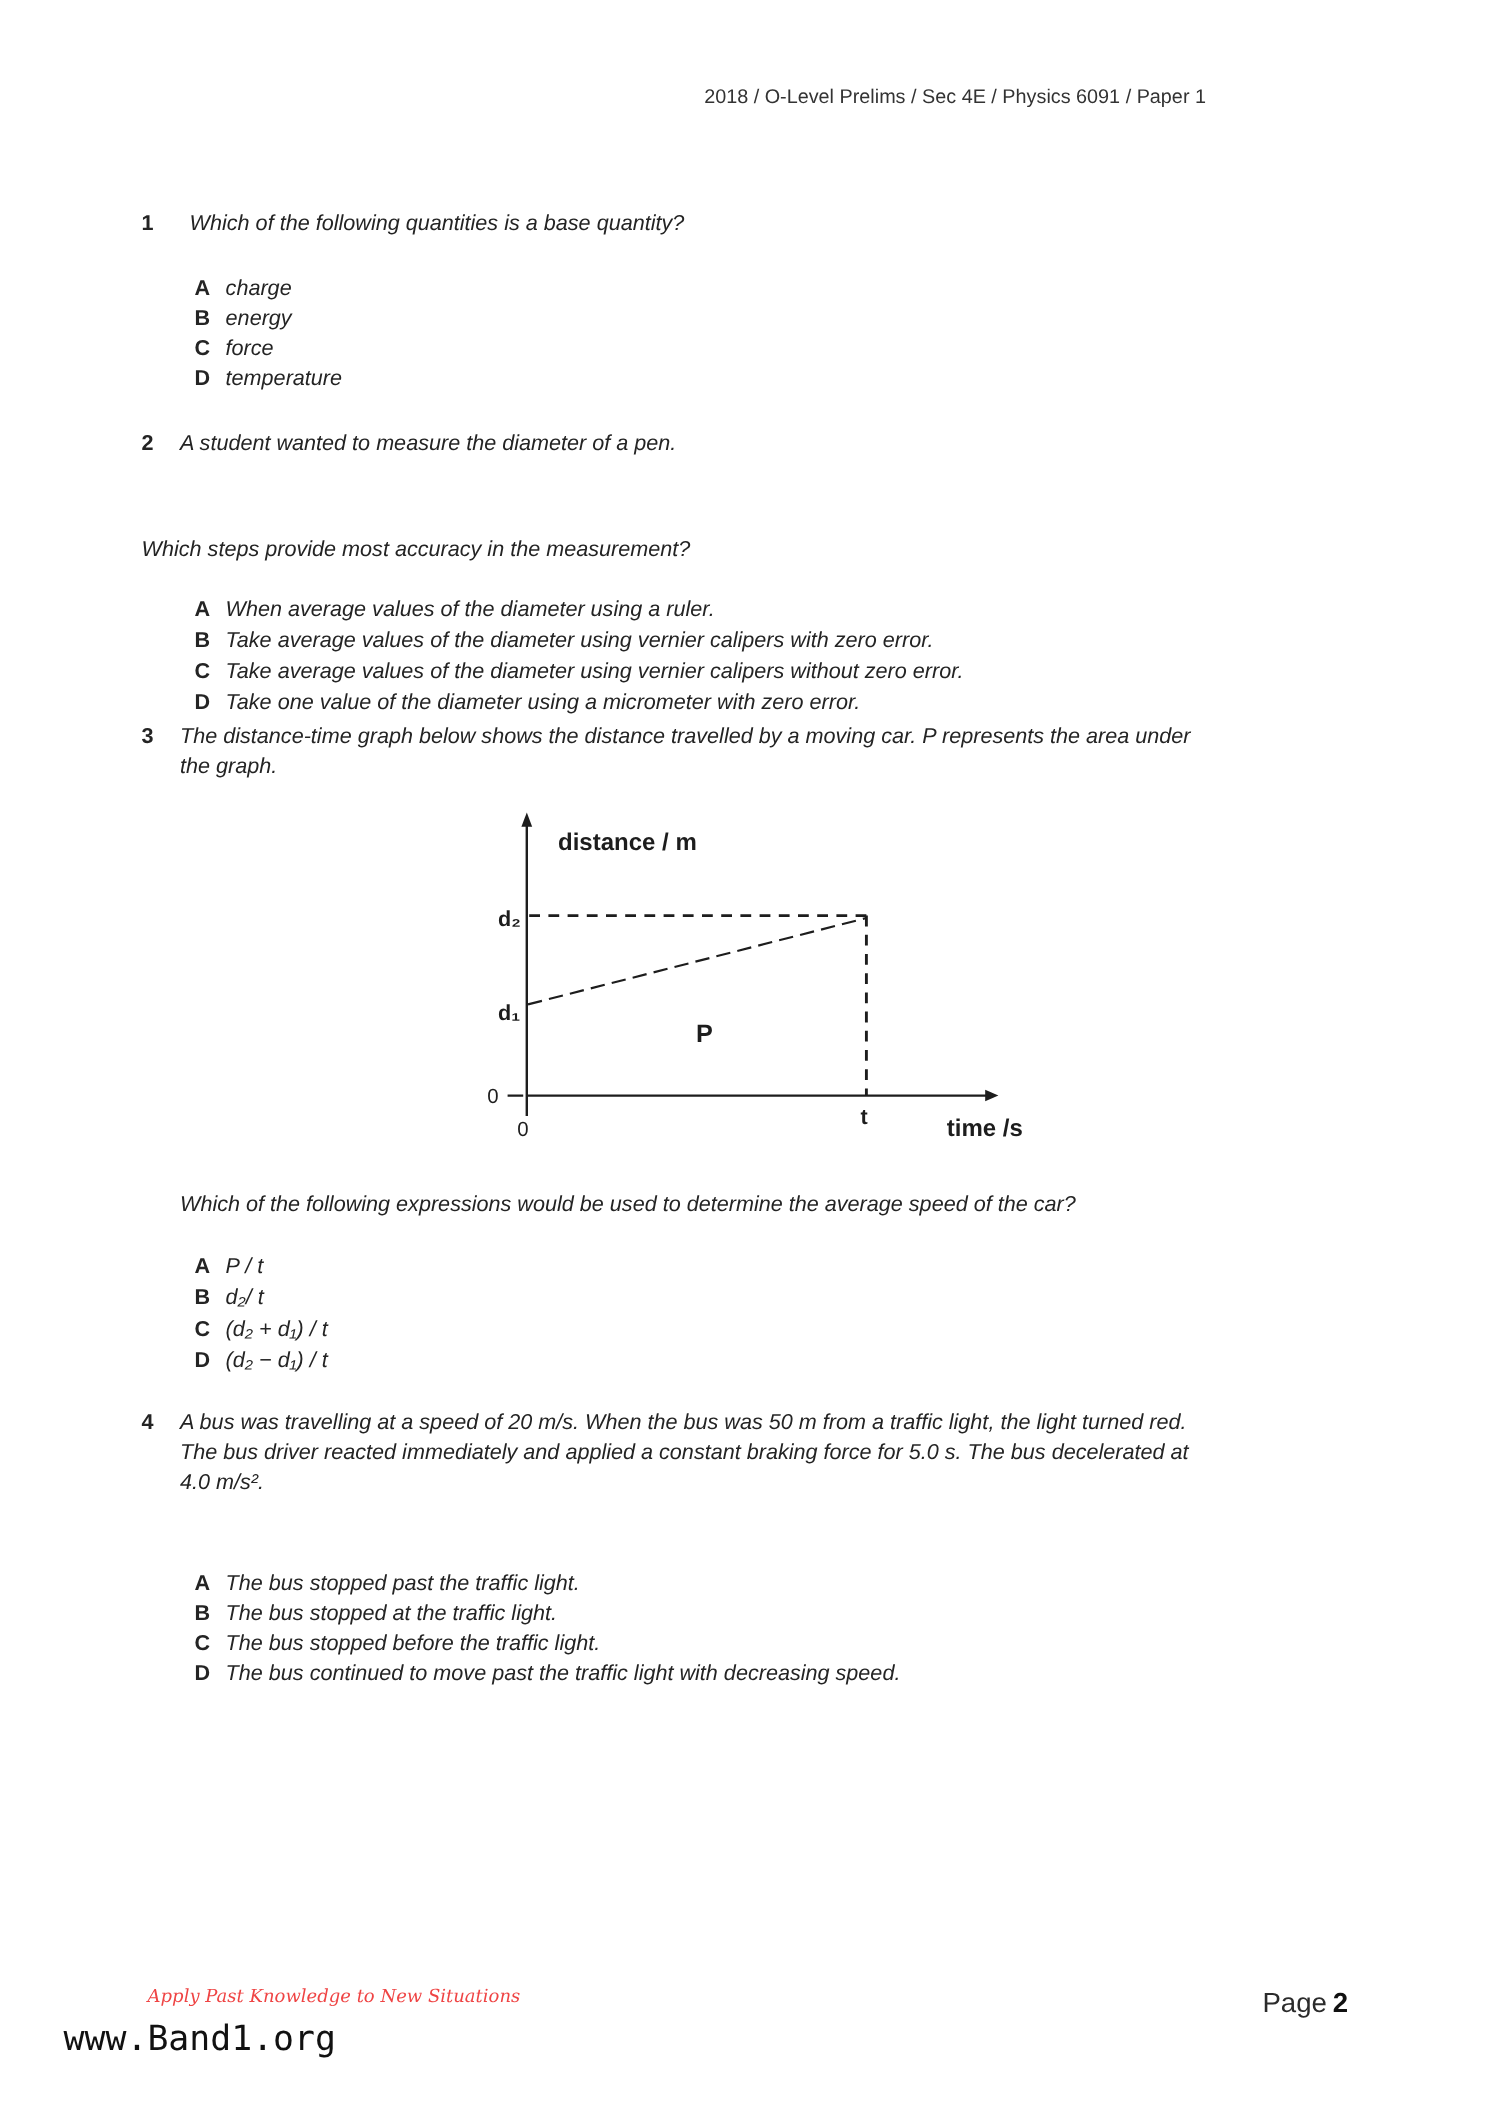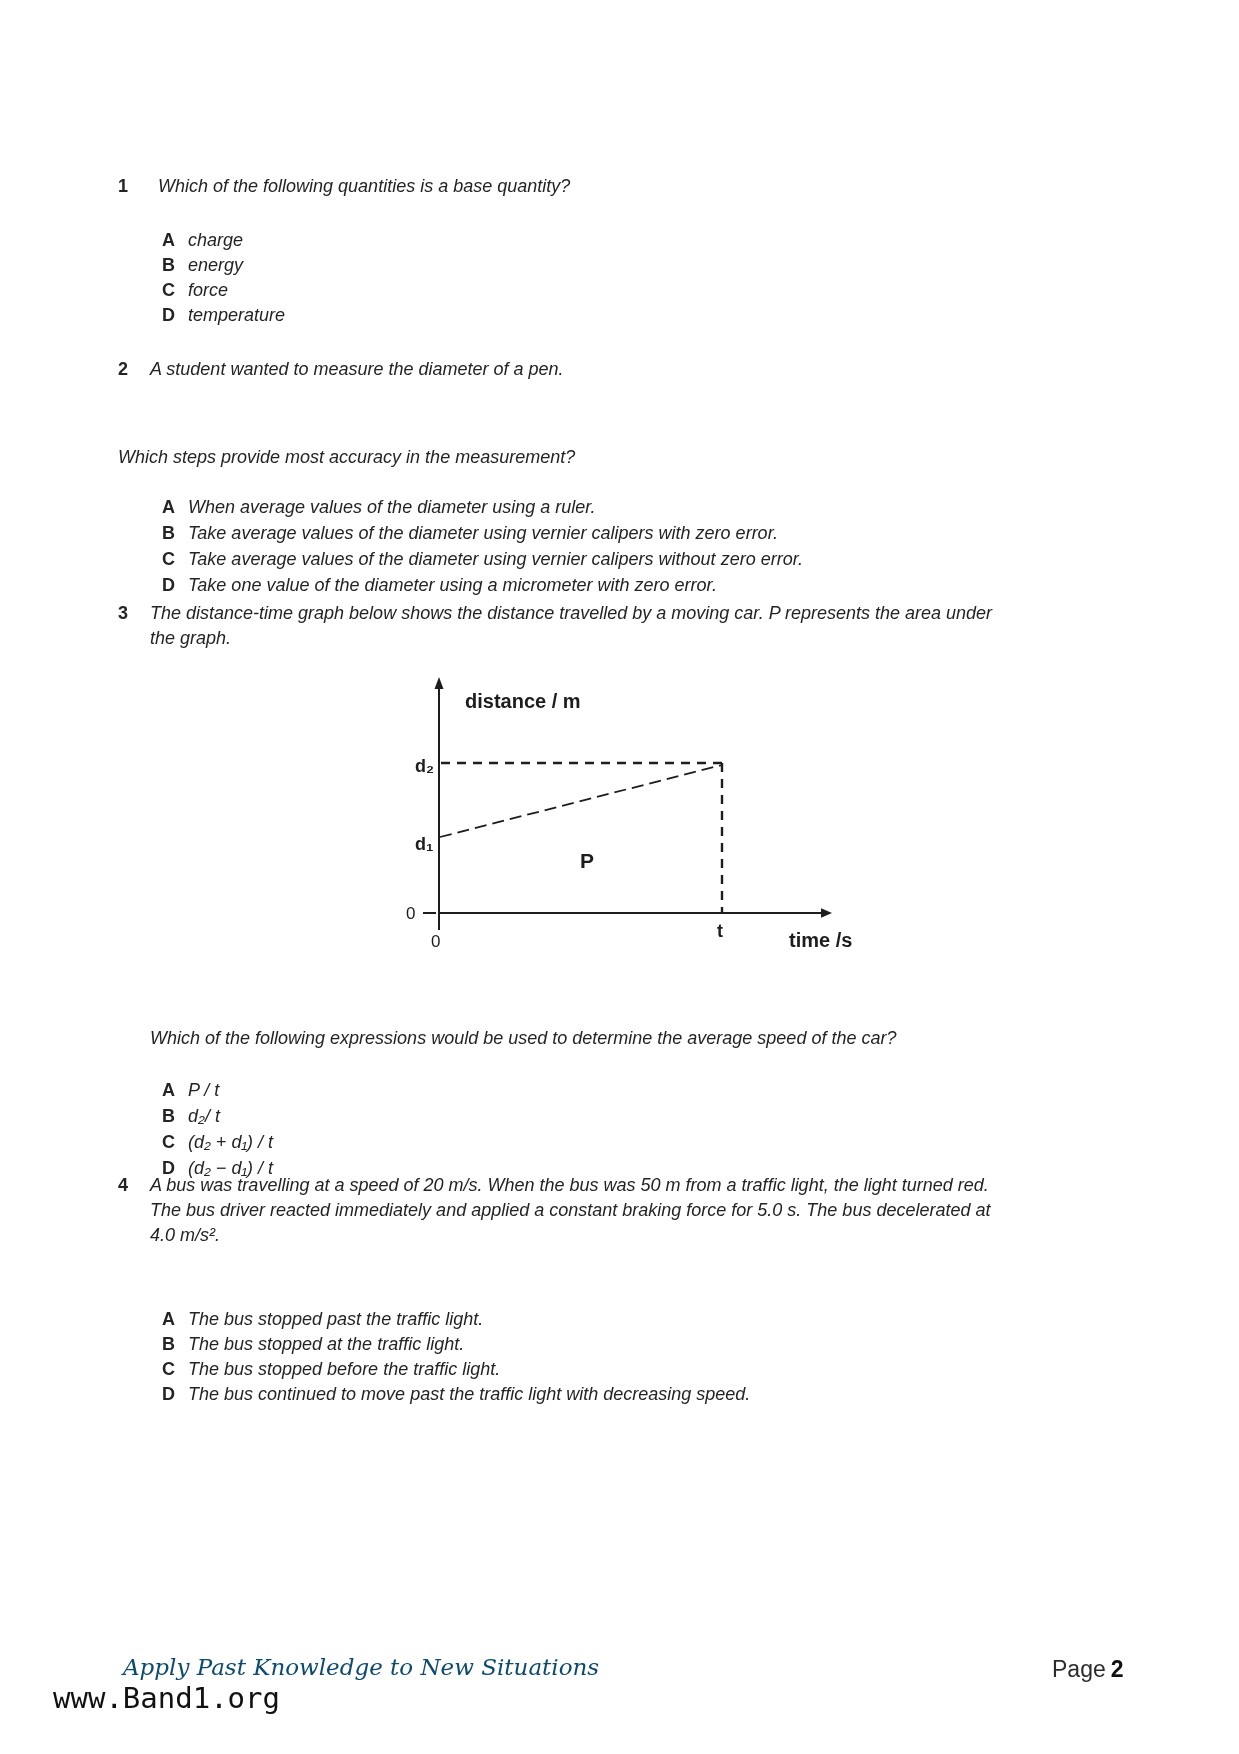--- a/index.html
+++ b/index.html
@@ -24,53 +24,54 @@
   .opt{display:flex;line-height:25px;}
   .opt-lh26 .opt{line-height:26px;}
   .olet{font-weight:bold;flex:0 0 26px;}
   .otext{flex:1;font-style:italic;}
   #q1{top:174px;}
   #q1 .opts{margin-top:29px;}
   #q2{top:357px;}
   #q2 .para2{margin-top:31px;flex-direction:column;}
   #q2 .opts{margin-top:24px;}
   #q3{top:601px;}
-  #q3b{top:1026px;}
+  #q3b{top:991px;}
   #q3b .opts{margin-top:26px;}
   #q4{top:1173px;}
   #q4b{top:1285px;}
   #q4b .opts{margin-top:22px;}
   .figure{position:absolute;left:395px;top:675px;width:470px;height:292px;}
   .figure text{fill:#1d1d1d;font-family:"Liberation Sans", sans-serif;}
   .axis{stroke:#1d1d1d;stroke-width:2;}
   .dash{stroke:#1d1d1d;stroke-width:2.4;stroke-dasharray:9 7;fill:none;}
   .diag{stroke:#1d1d1d;stroke-width:1.8;stroke-dasharray:12 6;fill:none;}
   .arrow{fill:#1d1d1d;}
   .fig-axis-label{font-size:20px;font-weight:bold;}
   .fig-tick{font-size:18px;font-weight:600;}
   .fig-zero{font-size:17px;}
   .fig-area{font-size:21px;font-weight:600;}
   .footer-motto{
     position:absolute;left:123px;top:1654px;
     font-family:"DejaVu Serif", serif;font-style:italic;
-    font-size:23px;color:#0c4a6e;
+    font-size:15px;color:#ef4444;
   }
   .footer-page{position:absolute;left:1052px;top:1656px;font-size:23px;color:#2b2b2b;}
   .footer-page .pgnum{font-weight:bold;margin-left:5px;color:#111;}
   .footer-site{
     position:absolute;left:53px;top:1681px;
     font-family:"DejaVu Sans Mono", monospace;
     font-size:29px;color:#111;
   }
 </style>
 </head>
 <body>
 
 <div class="page">
 
+  <div class="header">2018 / O-Level Prelims / Sec 4E / Physics 6091 / Paper 1</div>
 
   <section class="q" id="q1">
     <div class="qrow">
       <span class="qnum">1</span>
       <span class="qtext">Which of the following quantities is a base quantity?</span>
     </div>
     <div class="opts">
       <div class="opt">
         <span class="olet">A</span>
         <span class="otext">charge</span>

